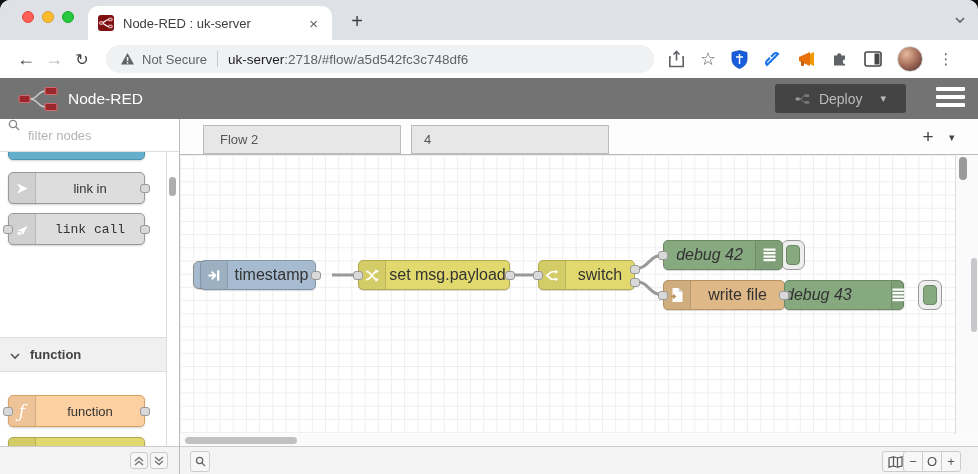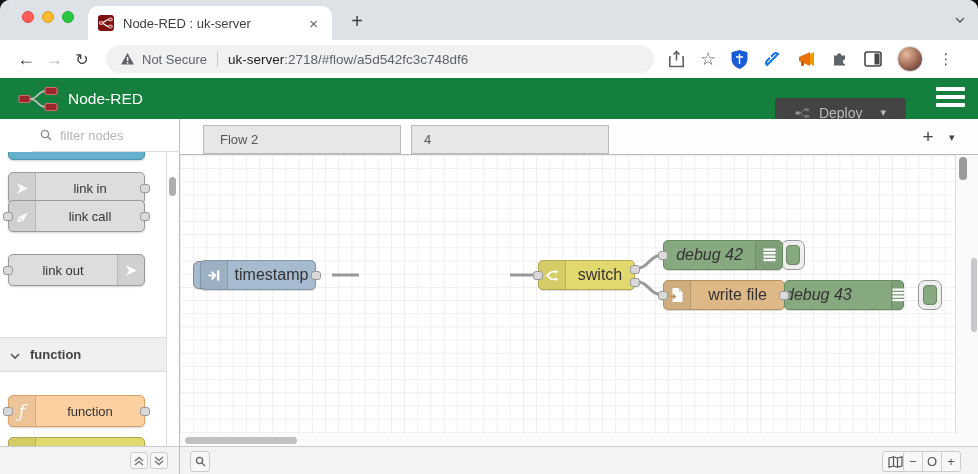--- a/index.html
+++ b/index.html
@@ -28,34 +28,34 @@
   .urlwarn{margin-right:7px;display:flex;}
   .urltext-warn{font-size:13px;color:#5f6368;margin-right:10px;}
   .urldiv{width:1px;height:16px;background:#c7cacd;margin-right:10px;}
   .urlhost{font-size:13.5px;color:#202124;}
   .urlrest{font-size:13.5px;color:#5f6368;}
   .tb-icons{display:flex;align-items:center;gap:15px;margin-left:14px;}
   .avatar{width:24px;height:24px;border-radius:50%;
     background:radial-gradient(circle at 35% 30%,#e8b99a,#9c6653 55%,#4a3230 95%);border:1px solid #d6d9dc;}
   .dots{color:#5f6368;font-size:15px;letter-spacing:0;}
   
-  .nr-header{position:absolute;left:0;top:78px;width:978px;height:41px;background:#15803d;display:flex;align-items:center;}
+  .nr-header{position:absolute;left:0;top:78px;width:978px;height:41px;background:#737373;display:flex;align-items:center;}
   .nr-title{color:#fff;font-size:15.5px;margin-left:8px;}
-  .deploy{position:absolute;left:775px;top:20px;width:131px;height:29px;background:#444;border-radius:3px;
+  .deploy{position:absolute;left:775px;top:6px;width:131px;height:29px;background:#444;border-radius:3px;
     display:flex;align-items:center;padding:0 20px;box-sizing:border-box;}
   .deploy-label{color:#bbb;font-size:14px;margin-left:9px;}
   .deploy-caret{color:#bbb;font-size:11px;margin-left:18px;}
   .hamburger{position:absolute;left:936px;top:9px;width:29px;display:flex;flex-direction:column;gap:4.5px;}
   .hamburger span{display:block;height:3.6px;background:#fff;border-radius:1px;}
   
   .nr-main{position:absolute;left:0;top:119px;width:978px;height:355px;}
   
   .palette{position:absolute;left:0;top:0;width:180px;height:355px;background:#fff;border-right:1px solid #bbb;box-sizing:border-box;}
   .pal-search{position:absolute;left:0;top:0;width:179px;height:33px;border-bottom:1px solid #ddd;
-    display:flex;align-items:center;box-sizing:border-box;padding-left:8px;margin-left:32px;}
+    display:flex;box-sizing:border-box;padding-left:8px;}
   .pal-search input{border:none;outline:none;font-size:13px;margin-left:6px;width:130px;
     font-family:"Liberation Sans",sans-serif;color:#333;background:transparent;}
   .pal-search input::placeholder{color:#b5b5b5;}
   .pal-body{position:absolute;left:0;top:33px;width:179px;height:294px;overflow:hidden;}
   .pal-gutter{position:absolute;left:166px;top:0;bottom:0;width:13px;border-left:1px solid #ddd;background:#fff;}
   .pal-thumb{position:absolute;left:169px;top:25px;width:7px;height:19px;background:#adadad;border-radius:3.5px;}
   .pnode{position:absolute;left:8px;width:137px;height:32px;border-radius:5px;border:1px solid;box-sizing:border-box;
     display:flex;align-items:center;font-size:13px;color:#333;box-shadow:0 1px 2px rgba(0,0,0,0.18);}
   .pnode .strip{align-self:stretch;width:26px;display:flex;align-items:center;justify-content:center;
     background:rgba(0,0,0,0.06);}
@@ -243,41 +243,32 @@
         <div class="pnode c-gray" style="top:20px;">
           <span class="strip l">
             <svg width="15" height="15" viewBox="0 0 16 16">
                 <path d="M2 2.5 L13.5 8 L2 13.5 L5.5 8 Z" fill="#fff"></path>
               </svg>
           </span>
           <span class="lbl">link in</span>
           <span class="pport pp-r"></span>
         </div>
 
-        <div class="pnode c-gray" style="top:48px;">
+        <div class="pnode c-gray" style="top:61px;font-family:Liberation Mono, monospace;">
           <span class="strip l">
             <svg width="15" height="15" viewBox="0 0 16 16">
                 <path d="M2 9.5 L13.5 4 L8 14 L6.5 9.5 Z" fill="#fff"></path>
                 <circle cx="4.5" cy="12" r="2" fill="#fff" opacity="0.85"></circle>
               </svg>
           </span>
           <span class="lbl">link call</span>
           <span class="pport pp-l"></span>
           <span class="pport pp-r"></span>
         </div>
 
-        <div class="pnode c-gray" style="top:102px;">
-          <span class="lbl">link out</span>
-          <span class="strip r">
-            <svg width="15" height="15" viewBox="0 0 16 16">
-                <path d="M2 2.5 L13.5 8 L2 13.5 L5.5 8 Z" fill="#fff"></path>
-              </svg>
-          </span>
-          <span class="pport pp-l"></span>
-        </div>
 
 
         <div class="cat-head">
           <span class="chev">
             <svg width="10" height="7" viewBox="0 0 10 7">
                 <path d="M1 1 l4 4 4-4" stroke="#555" stroke-width="1.6" fill="none"></path>
               </svg>
           </span>
           <span class="cname">function</span>
         </div>
@@ -348,20 +339,31 @@
           <span class="strip l">
             <svg width="14" height="15" viewBox="0 0 14 16">
                 <path d="M1 8 h6 M4.5 4 l4 4 -4 4" stroke="#fff" stroke-width="2" fill="none"></path>
                 <path d="M11.5 2.5 v11" stroke="#fff" stroke-width="2.4"></path>
               </svg>
           </span>
           <span class="lbl">timestamp</span>
           <span class="port po-r"></span>
         </div>
 
+        <div class="nr-node c-yellow" style="left:178px;top:105px;width:152px;">
+          <span class="strip l">
+            <svg width="15" height="15" viewBox="0 0 16 16">
+                <path d="M1 3.5 C7 3.5 8 12.5 13 12.5 M1 12.5 C7 12.5 8 3.5 13 3.5" stroke="#fff" stroke-width="1.8" fill="none"></path>
+                <path d="M11 1.4 l4 2.1 -4 2.1 Z M11 10.4 l4 2.1 -4 2.1 Z" fill="#fff"></path>
+              </svg>
+          </span>
+          <span class="lbl">set msg.payload</span>
+          <span class="port po-l"></span>
+          <span class="port po-r"></span>
+        </div>
 
         <div class="nr-node c-yellow" style="left:358px;top:105px;width:97px;">
           <span class="strip l">
             <svg width="15" height="15" viewBox="0 0 16 16">
                 <path d="M1 8 C5 8 4 4 8 4 H12 M1 8 C5 8 4 12 8 12 H12" stroke="#fff" stroke-width="1.8" fill="none"></path>
                 <path d="M11 1.8 l3.2 2.2-3.2 2.2 Z M11 9.8 l3.2 2.2-3.2 2.2 Z" fill="#fff"></path>
               </svg>
           </span>
           <span class="lbl">switch</span>
           <span class="port po-l"></span>

